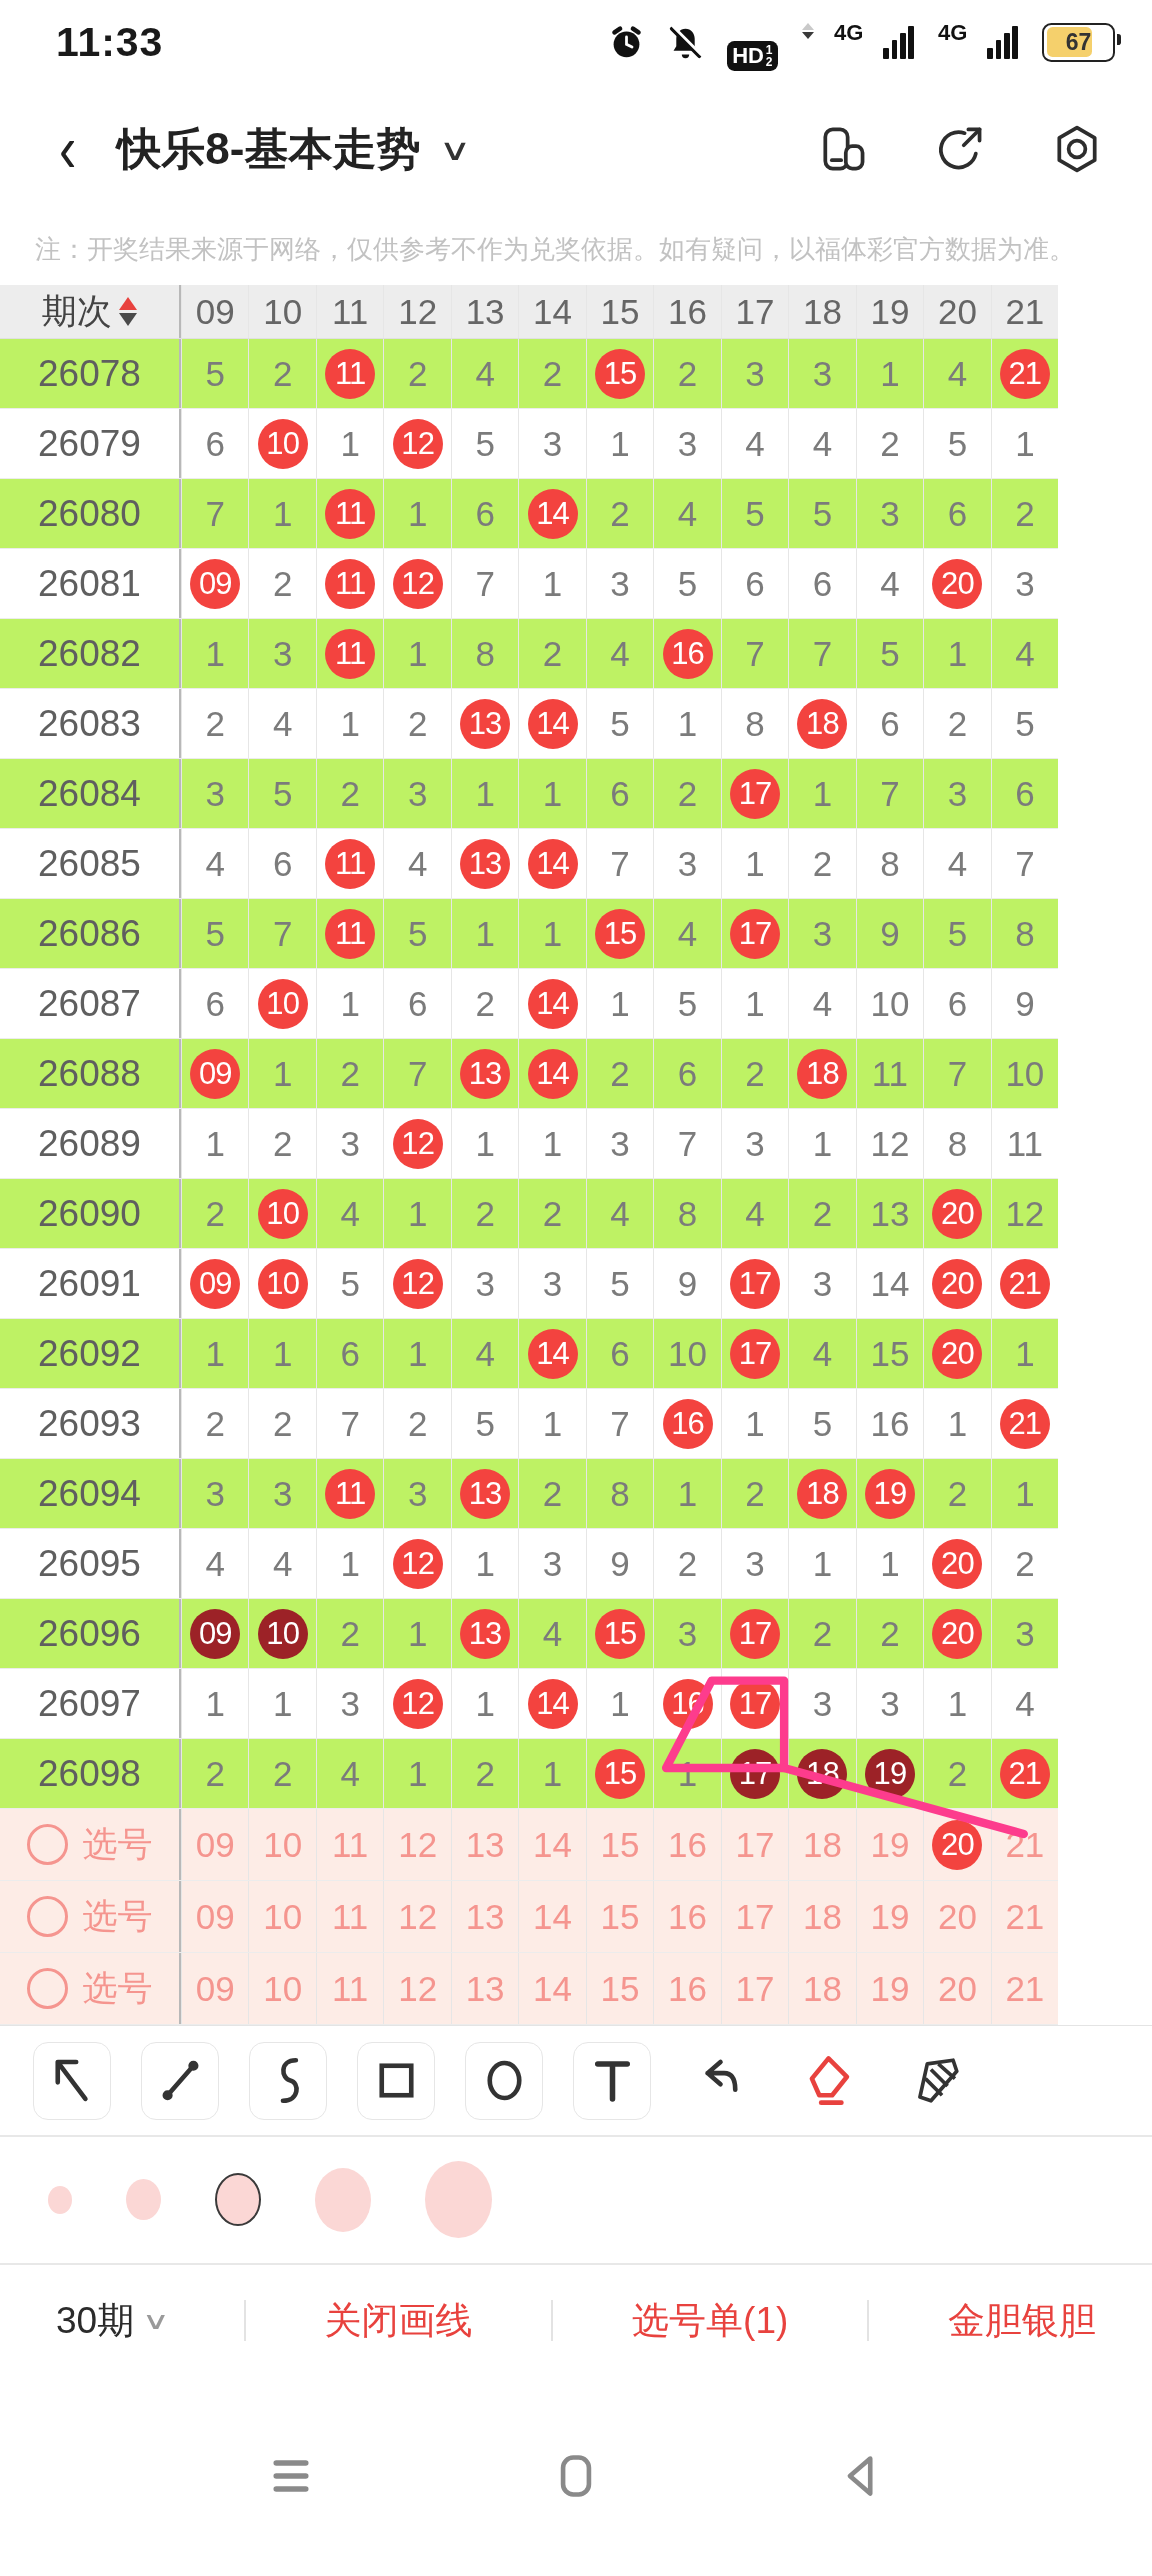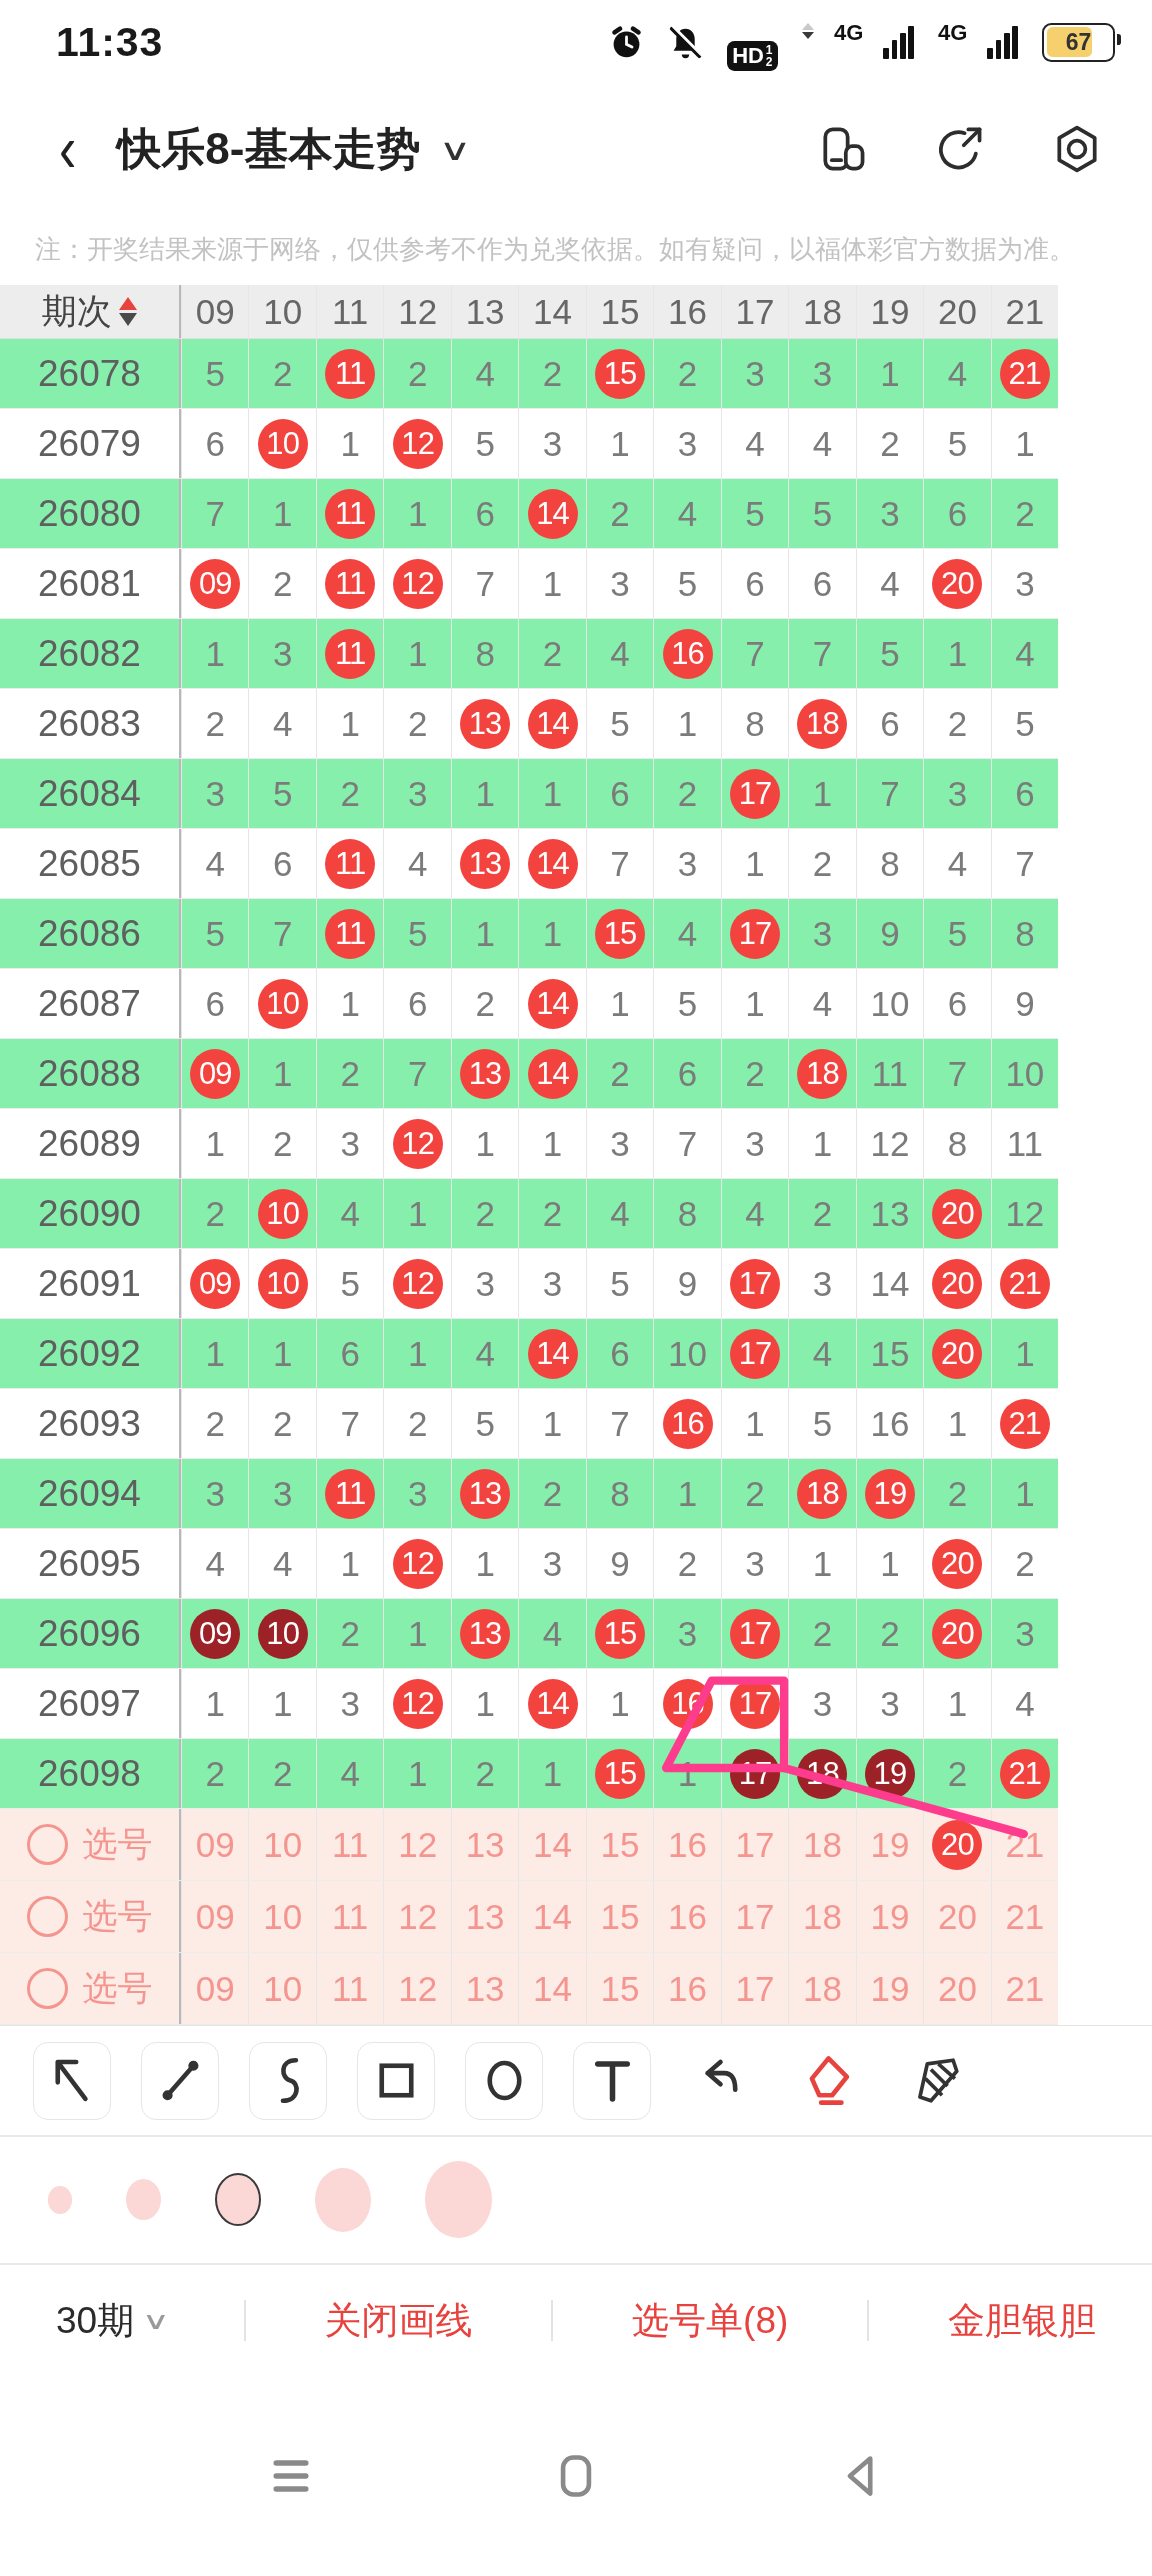--- a/index.html
+++ b/index.html
@@ -32,21 +32,21 @@
   .title-chev{font-size:30px;color:#333;margin-left:24px;transform:scaleX(1.5);}
   .hd-icons{margin-left:auto;display:flex;align-items:center;gap:63px;}
   .hd-icons svg{display:block;}
 
   
   .notice{height:71px;display:flex;align-items:center;padding:0 35px;box-sizing:border-box;font-size:26px;color:#c2c2c2;white-space:nowrap;overflow:hidden;}
 
   
   .table-wrap{position:relative;width:1058px;}
   .trow{display:flex;height:70px;align-items:stretch;border-bottom:0.9px solid #ececec;box-sizing:border-box;}
-  .trow.gray{background:#86efac;text-align:center;}
+  .trow.gray{background:#bef264;text-align:center;}
   .trow.head{height:54px;background:#ededed;border-bottom:0.9px solid #e0e0e0;}
   .pcol{width:181px;min-width:181px;display:flex;align-items:center;justify-content:center;border-right:2.8px solid #b8b8b8;box-sizing:border-box;font-size:37px;color:#5f5f5f;}
   .ncol{flex:1;display:flex;align-items:center;justify-content:center;border-left:0.9px solid #e6e6e6;font-size:35px;color:#7b7b7b;position:relative;}
   .ncol:first-of-type{border-left:none;}
   .trow.head .pcol{font-size:35px;color:#444;}
   .trow.head .ncol{font-size:35px;color:#666;}
   .sorter{display:inline-flex;flex-direction:column;gap:2.8px;margin-left:7.4px;}
   .sorter i{width:0;height:0;border-left:9.3px solid transparent;border-right:9.3px solid transparent;}
   .sorter .up{border-bottom:13px solid #e8423e;}
   .sorter .dn{border-top:13px solid #4a4a4a;}
@@ -783,21 +783,21 @@
   <div class="sep"></div>
 
   <div class="actionbar">
     <span class="ab-left">
       <span>30期</span>
       <span class="chev">∨</span>
     </span>
     <span class="ab-div"></span>
     <span class="ab-item">关闭画线</span>
     <span class="ab-div"></span>
-    <span class="ab-item">选号单(8)</span>
+    <span class="ab-item">选号单(1)</span>
     <span class="ab-div"></span>
     <span class="ab-item">金胆银胆</span>
   </div>
 
   <div class="navbar">
     <span>
       <svg width="48" height="48" viewBox="0 0 52 52" stroke="#8a8a8a" stroke-width="6" stroke-linecap="round">
           <path d="M10 12 h32 M10 26 h32 M10 40 h32"></path>
         </svg>
     </span>

